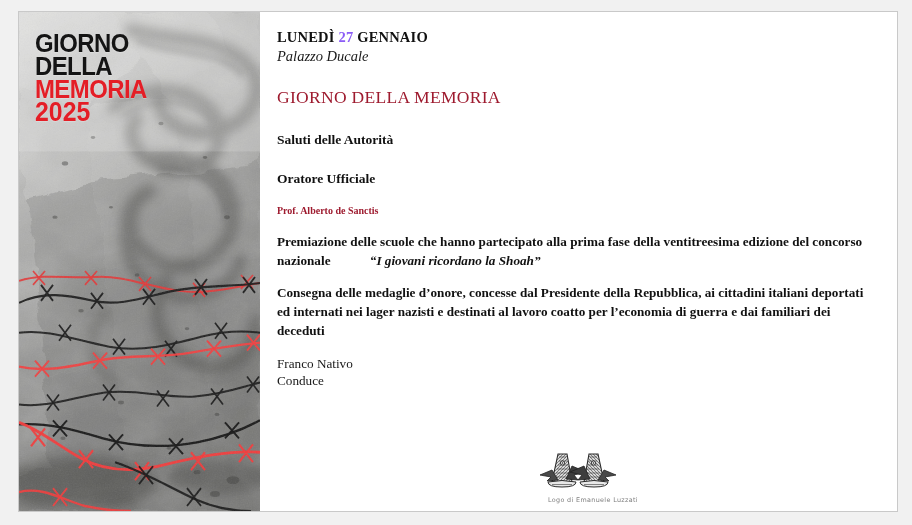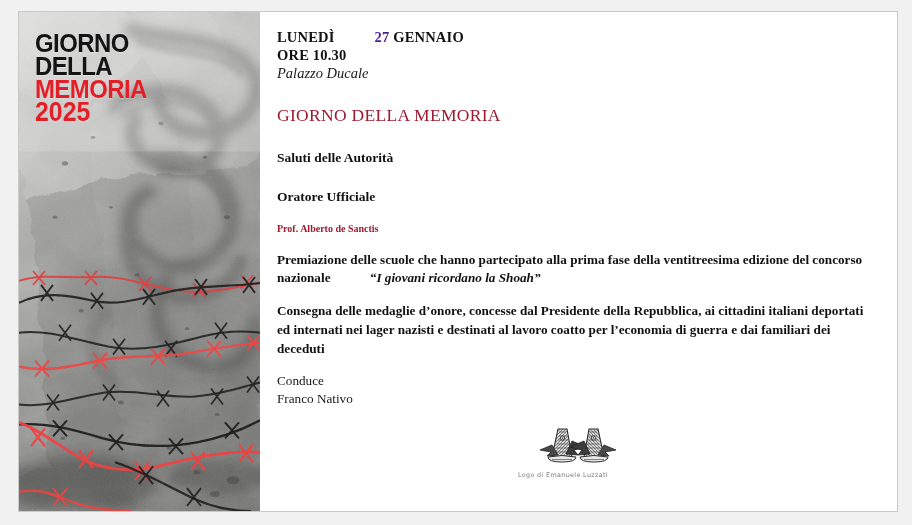--- a/index.html
+++ b/index.html
@@ -75,21 +75,21 @@
 
   .blk { font-family: "Liberation Serif", serif; }
 
   .line-date {
     font-weight: bold;
     font-size: 14.5px;
     color: #111111;
     letter-spacing: .2px;
     line-height: 1.22;
   }
-  .line-date .daynum { color: #4c1d95; margin-left: 36px; }
+  .line-date .daynum { color: #8b5cf6; }
 
   .line-time {
     font-weight: bold;
     font-size: 14.5px;
     color: #111111;
     letter-spacing: .2px;
     line-height: 1.22;
   }
 
   .line-venue {
@@ -138,23 +138,23 @@
   }
 
   .sp-22 { height: 22px; }
   .sp-16 { height: 16px; }
   .sp-14 { height: 14px; }
 
   
   #logo-wrap {
     position: absolute;
     left: 258px;
-    top: 411px;
+    top: 436px;
     width: 120px;
-    text-align: left;
+    text-align: right;
   }
   #logo-mark { width: 120px; height: 46px; display: block; }
   #logo-caption {
     margin-top: 2px;
     font-family: "DejaVu Sans", sans-serif;
     font-size: 6.4px;
     color: #7d7d7d;
     letter-spacing: .35px;
     white-space: nowrap;
   }
@@ -379,21 +379,20 @@
         <span class="l2">DELLA</span>
         <span class="l3">MEMORIA</span>
         <span class="l4">2025</span>
       </div>
     </div>
 
     <div id="content">
 
       <div class="blk line-date"><span>LUNEDÌ </span><span class="daynum">27</span><span> GENNAIO</span></div>
 
-      <div class="blk line-time">ORE 10.30</div>
 
       <div class="blk line-venue">Palazzo Ducale</div>
 
       <div class="sp-22"></div>
 
       <div class="blk heading-red">GIORNO DELLA MEMORIA</div>
 
       <div class="sp-22"></div>
 
       <div class="blk sub-bold">Saluti delle Autorità</div>
@@ -409,22 +408,22 @@
       <div class="sp-16"></div>
 
       <div class="blk para"><span>Premiazione delle scuole che hanno partecipato alla prima fase della ventitreesima edizione del concorso nazionale </span><span class="it">“I giovani ricordano la Shoah”</span></div>
 
       <div class="sp-14"></div>
 
       <div class="blk para">Consegna delle medaglie d’onore, concesse dal Presidente della Repubblica, ai cittadini italiani deportati ed internati nei lager nazisti e destinati al lavoro coatto per l’economia di guerra e dai familiari dei deceduti</div>
 
       <div class="sp-14"></div>
 
+      <div class="blk plain">Franco Nativo</div>
       <div class="blk plain">Conduce</div>
-      <div class="blk plain">Franco Nativo</div>
 
       <div id="logo-wrap">
         <svg id="logo-mark" viewBox="0 0 120 46" xmlns="http://www.w3.org/2000/svg">
           <defs>
             <filter id="inkRough" x="-20%" y="-20%" width="140%" height="140%">
               <feTurbulence type="fractalNoise" baseFrequency="0.55" numOctaves="3" seed="9" result="n"></feTurbulence>
               <feDisplacementMap in="SourceGraphic" in2="n" scale="1.3" xChannelSelector="R" yChannelSelector="G"></feDisplacementMap>
             </filter>
             <pattern id="hatch" width="3" height="3" patternUnits="userSpaceOnUse">
               <rect width="3" height="3" fill="#d9d9d9"></rect>

